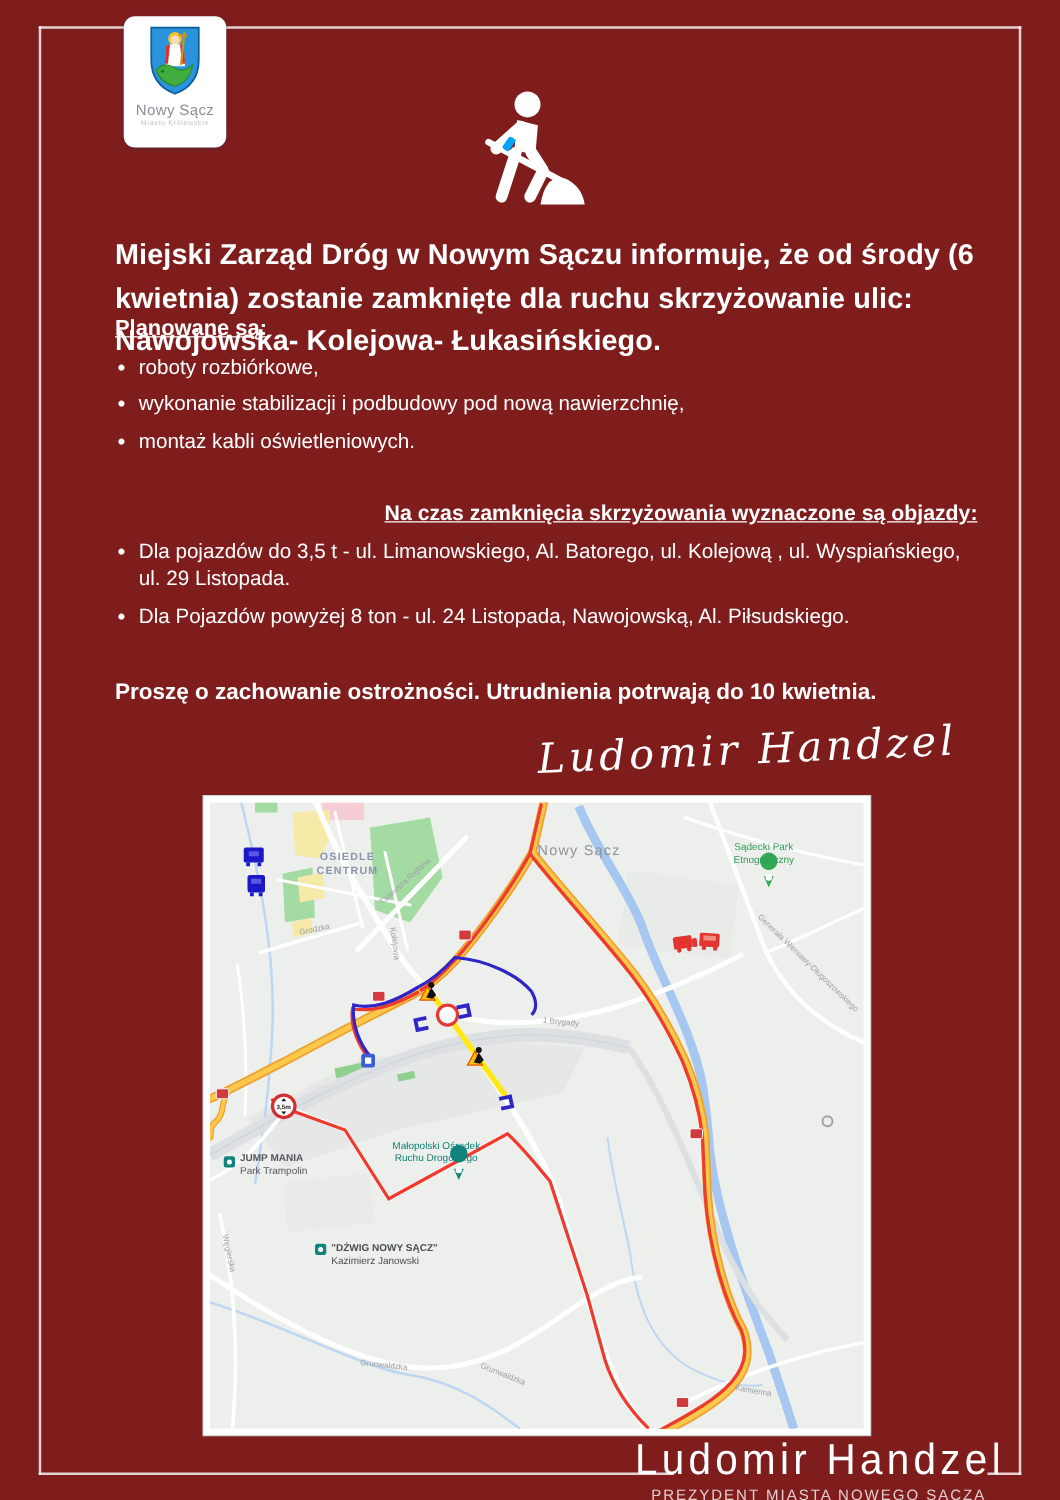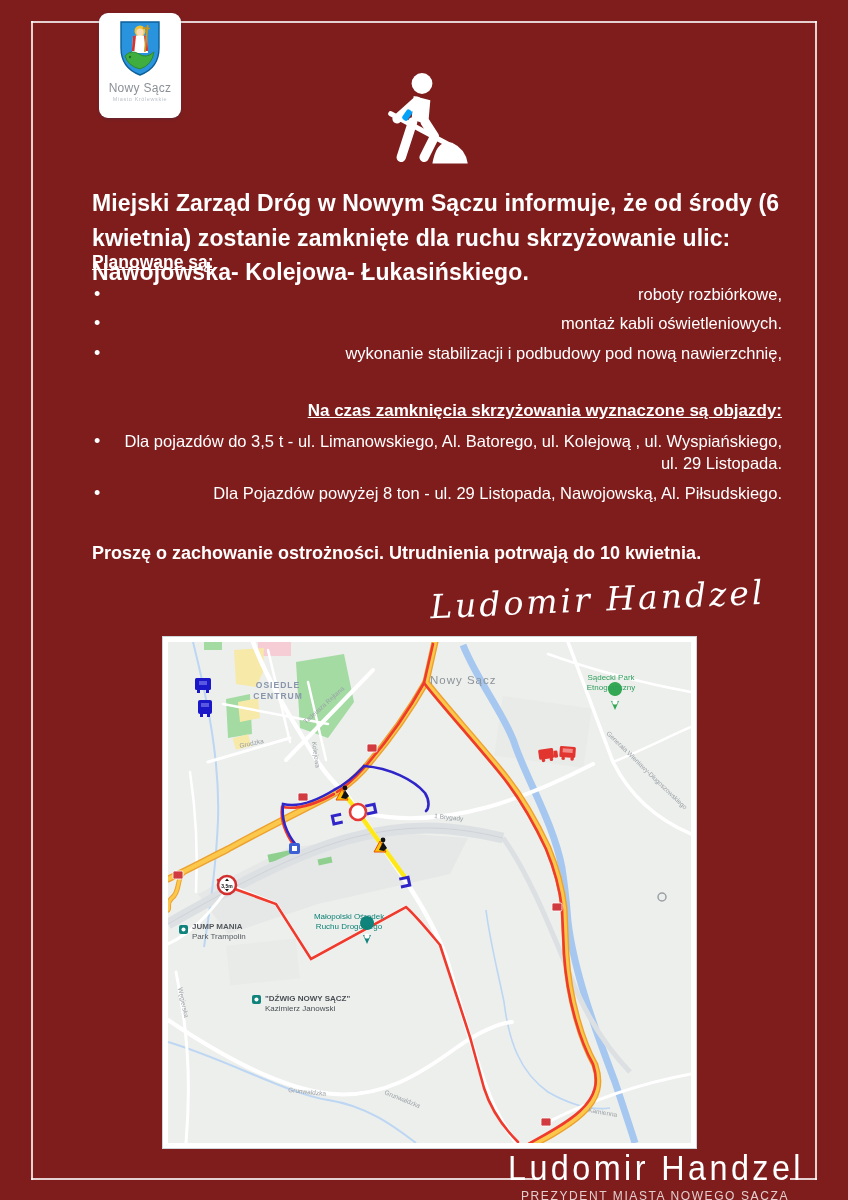--- a/index.html
+++ b/index.html
@@ -27,21 +27,21 @@
 
   .worker-icon{position:absolute;left:366px;top:70px;width:112px;height:104px;}
 
   .textblock{position:absolute;left:92px;width:690px;line-height:1.5;}
   .b{font-weight:bold;text-decoration:underline;}
   .intro{top:186px;font-size:23px;font-weight:bold;letter-spacing:.1px;}
   .planned-h{top:249px;font-size:17.5px;}
   .detour-h{top:398px;font-size:17px;text-align:right;}
   .notice{top:540px;font-size:18px;font-weight:bold;}
   ul.blist{list-style:none;margin:0;padding:0;font-size:16.5px;}
-  ul.blist li{position:relative;padding-left:19px;margin-bottom:7px;line-height:1.35;text-align:right;}
+  ul.blist li{position:relative;padding-left:19px;margin-bottom:7px;line-height:1.35;}
   ul.blist li::before{content:"\2022";position:absolute;left:2px;top:-1px;font-size:18px;}
   .list1{top:283px;}
   .list2{top:430px;}
   .signature{
     position:absolute;right:82px;top:580px;
     font-family:"DejaVu Serif","Liberation Serif",serif;font-style:italic;
     font-size:33px;letter-spacing:3px;transform:rotate(-2.5deg);color:#fff;font-weight:400;
   }
 
   
@@ -99,28 +99,28 @@
       <path d="M60,90 Q64,66 79,70 Q92,76 94,90 Z" stroke="none"></path>
       <rect x="33" y="38" width="6" height="11" rx="2" fill="#02a2f8" stroke="none" transform="rotate(35 36 43)"></rect>
     </g>
   </svg>
 
   <div class="textblock intro">Miejski Zarząd Dróg w Nowym Sączu informuje, że od środy (6 kwietnia) zostanie zamknięte dla ruchu skrzyżowanie ulic: Nawojowska- Kolejowa- Łukasińskiego.</div>
 
   <div class="textblock planned-h b">Planowane są:</div>
   <ul class="textblock blist list1">
     <li>roboty rozbiórkowe,</li>
+    <li>wykonanie stabilizacji i podbudowy pod nową nawierzchnię,</li>
     <li>montaż kabli oświetleniowych.</li>
-    <li>wykonanie stabilizacji i podbudowy pod nową nawierzchnię,</li>
   </ul>
 
   <div class="textblock detour-h b">Na czas zamknięcia skrzyżowania wyznaczone są objazdy:</div>
   <ul class="textblock blist list2">
     <li>Dla pojazdów do 3,5 t - ul. Limanowskiego, Al. Batorego, ul. Kolejową , ul. Wyspiańskiego, ul. 29 Listopada.</li>
-    <li>Dla Pojazdów powyżej 8 ton -  ul. 29 Listopada, Nawojowską, Al. Piłsudskiego.</li>
+    <li>Dla Pojazdów powyżej 8 ton -  ul. 24 Listopada, Nawojowską, Al. Piłsudskiego.</li>
   </ul>
 
   <div class="textblock notice">Proszę o zachowanie ostrożności. Utrudnienia potrwają do 10 kwietnia.</div>
 
   <div class="signature">Ludomir Handzel</div>
 
   <div class="map-box">
     <svg width="523" height="501" viewBox="0 0 523 501">
       <rect width="523" height="501" fill="#edefec"></rect>
 

